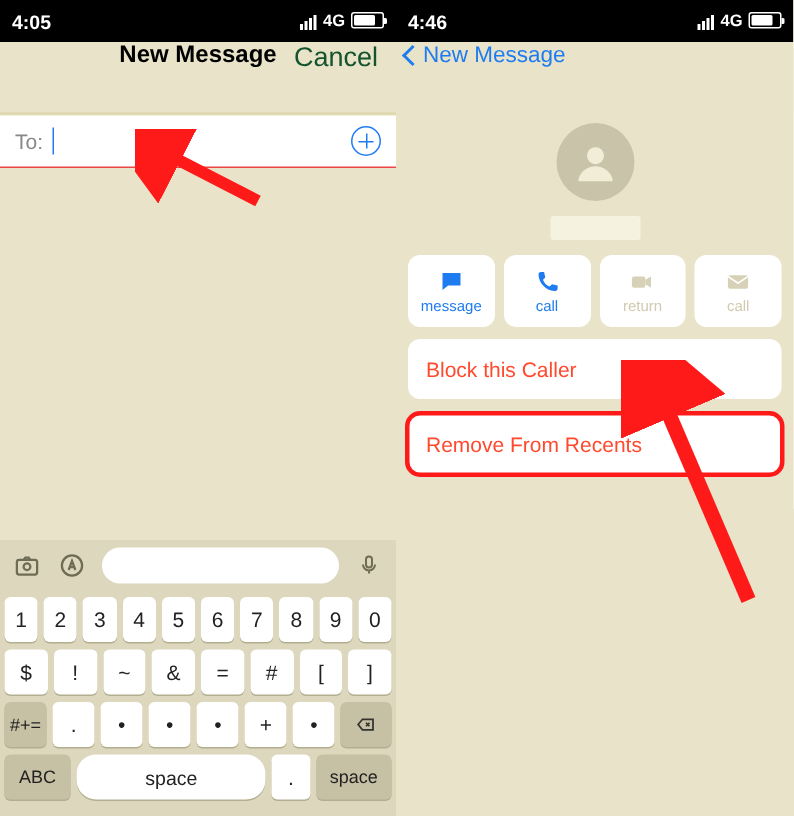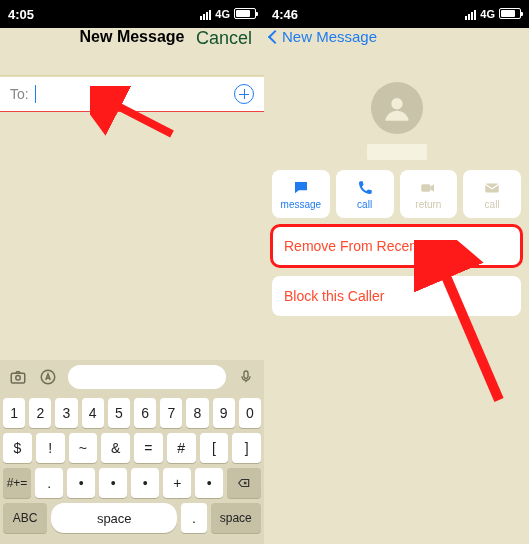--- a/index.html
+++ b/index.html
@@ -248,22 +248,22 @@
           <svg viewBox="0 0 24 24" width="18" height="18" fill="#d7d2b7">
             <rect x="3" y="6" width="18" height="12" rx="2"></rect>
             <path d="M3 7l9 6 9-6" fill="none" stroke="#fff" stroke-width="1.5"></path>
           </svg>
         </span>
       <span class="alabel">call</span>
     </div>
   </div>
 
   <div class="list-section">
+    <div class="list-item">Block this Caller</div>
     <div class="list-item highlight">Remove From Recents</div>
-    <div class="list-item">Block this Caller</div>
   </div>
 
   <svg class="arrow" style="left:150px; top:240px;" width="120" height="180" viewBox="0 0 120 180">
     <defs>
         <marker id="ah2" markerWidth="8" markerHeight="8" refX="2" refY="4" orient="auto">
           <polygon points="0,0 8,4 0,8" fill="#ff1a1a"></polygon>
         </marker>
       </defs>
     <line x1="85" y1="160" x2="25" y2="20" stroke="#ff1a1a" stroke-width="10" marker-end="url(#ah2)"></line>
   </svg>

